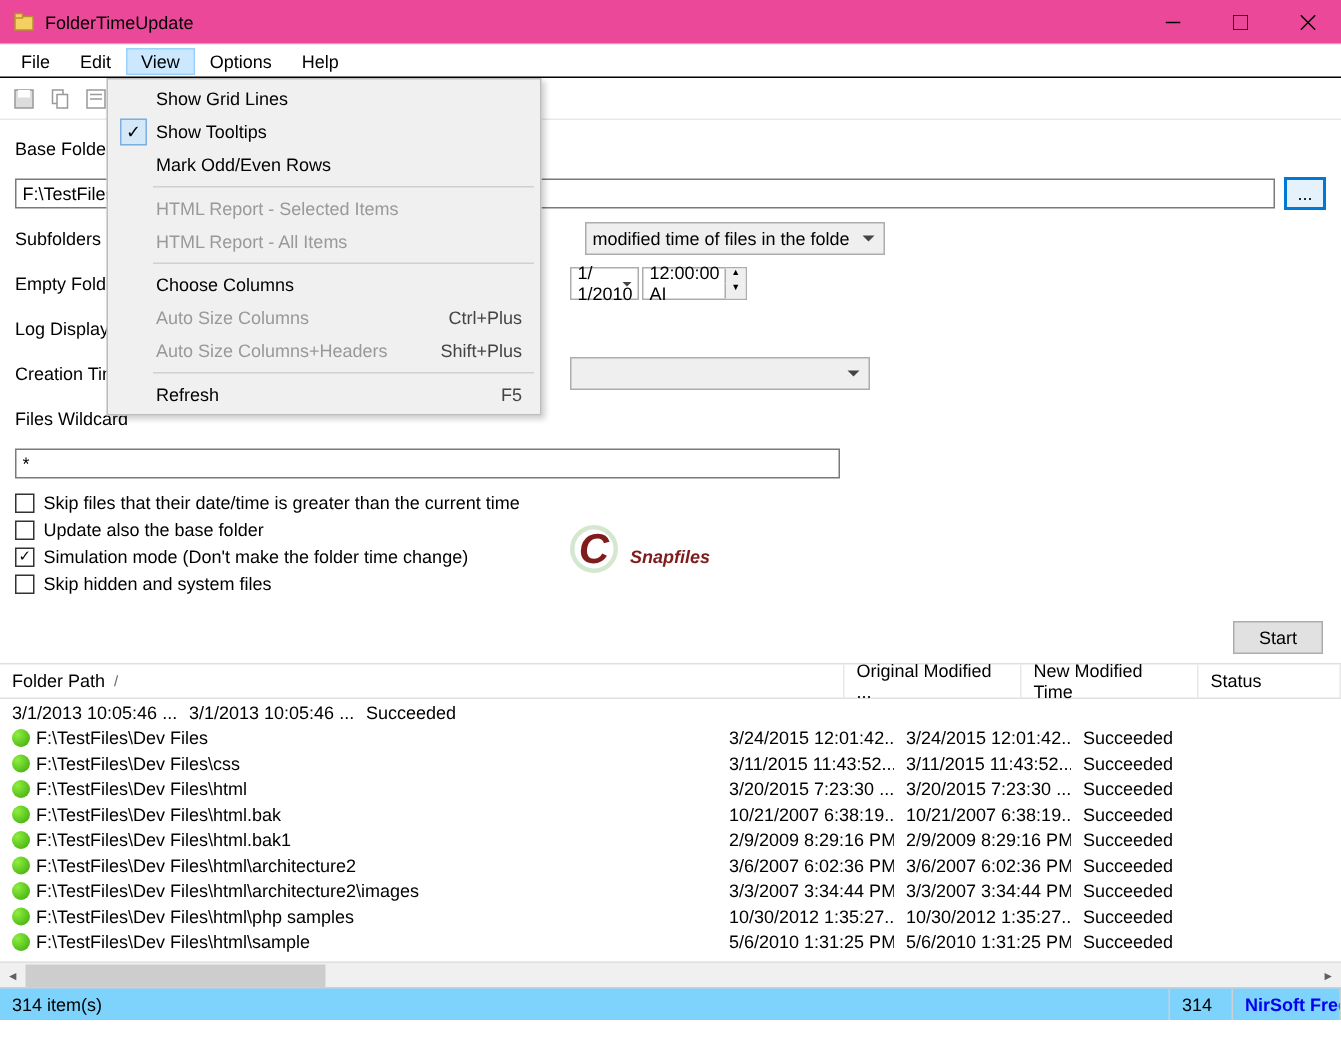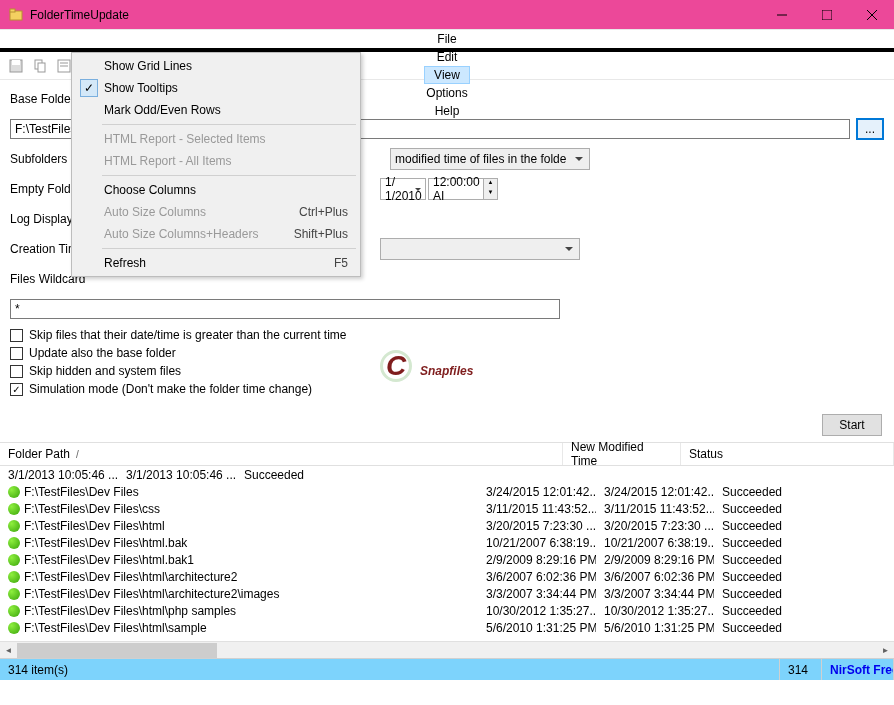--- a/index.html
+++ b/index.html
@@ -4,21 +4,21 @@
   <style>
     * { box-sizing: border-box; margin: 0; padding: 0; font-family: "Segoe UI", Tahoma, sans-serif; font-size: 12px; }
     body { background: #fff; width: 894px; height: 705px; overflow: hidden; position: relative; }
     
     .titlebar { height: 30px; display: flex; align-items: center; padding-left: 8px; background: #ec4899; border-bottom: 1px solid #e8e8e8; }
     .titlebar-icon { width: 16px; height: 16px; margin-right: 6px; }
     .titlebar-title { flex: 1; font-size: 12px; }
     .titlebar-buttons { display: flex; }
     .titlebar-btn { width: 45px; height: 30px; display: flex; align-items: center; justify-content: center; }
     
-    .menubar { height: 22px; display: flex; align-items: center; padding: 0 4px; border-bottom: 4px solid #000000; flex-direction: column; }
+    .menubar { height: 22px; display: flex; align-items: center; padding: 0 4px; border-bottom: 1px solid #000000; }
     .menu-item { padding: 2px 10px; cursor: default; }
     .menu-item.active { background: #cce8ff; border: 1px solid #99d1ff; padding: 1px 9px; }
     
     .dropdown-menu { position: absolute; top: 52px; left: 71px; width: 290px; background: #f0f0f0; border: 1px solid #bdbdbd; box-shadow: 2px 2px 4px rgba(0,0,0,0.2); z-index: 100; padding: 2px; }
     .dropdown-item { height: 22px; display: flex; align-items: center; padding-left: 30px; position: relative; }
     .dropdown-item.disabled { color: #999; }
     .dropdown-check { position: absolute; left: 6px; width: 18px; height: 18px; display: flex; align-items: center; justify-content: center; background: #d4e8f8; border: 1px solid #7aafde; }
     .dropdown-sep { height: 1px; background: #d0d0d0; margin: 3px 2px 3px 28px; }
     .dropdown-shortcut { margin-left: auto; margin-right: 10px; color: #444; }
     
@@ -228,42 +228,43 @@
   </div>
   <div class="checkbox-row">
     <span class="checkbox-box"></span>
     <span>Skip files that their date/time is greater than the current time</span>
   </div>
   <div class="checkbox-row">
     <span class="checkbox-box"></span>
     <span>Update also the base folder</span>
   </div>
   <div class="checkbox-row">
+    <span class="checkbox-box checked"></span>
+    <span>Simulation mode (Don't make the folder time change)</span>
+  </div>
+  <div class="checkbox-row">
     <span class="checkbox-box"></span>
     <span>Skip hidden and system files</span>
-  </div>
-  <div class="checkbox-row">
-    <span class="checkbox-box checked"></span>
-    <span>Simulation mode (Don't make the folder time change)</span>
   </div>
 </div>
 
 <div class="watermark">
   <span class="watermark-c">C</span><span>Snapfiles</span>
 </div>
 
 <div class="start-row">
   <button class="start-btn">Start</button>
 </div>
 
 <div class="table-header">
   <div class="th th-path">
       <span>Folder Path</span>
       <span class="sort-indicator">/</span>
     </div>
+  <div class="th th-orig">Original Modified ...</div>
   <div class="th th-new">New Modified Time</div>
   <div class="th th-status">Status</div>
 </div>
 
 <div class="table-body" id="table-body">
     <div class="table-row">
     <div class="td td-orig">3/1/2013 10:05:46 ...</div>
     <div class="td td-new">3/1/2013 10:05:46 ...</div>
     <div class="td td-status">Succeeded</div>
     </div>

